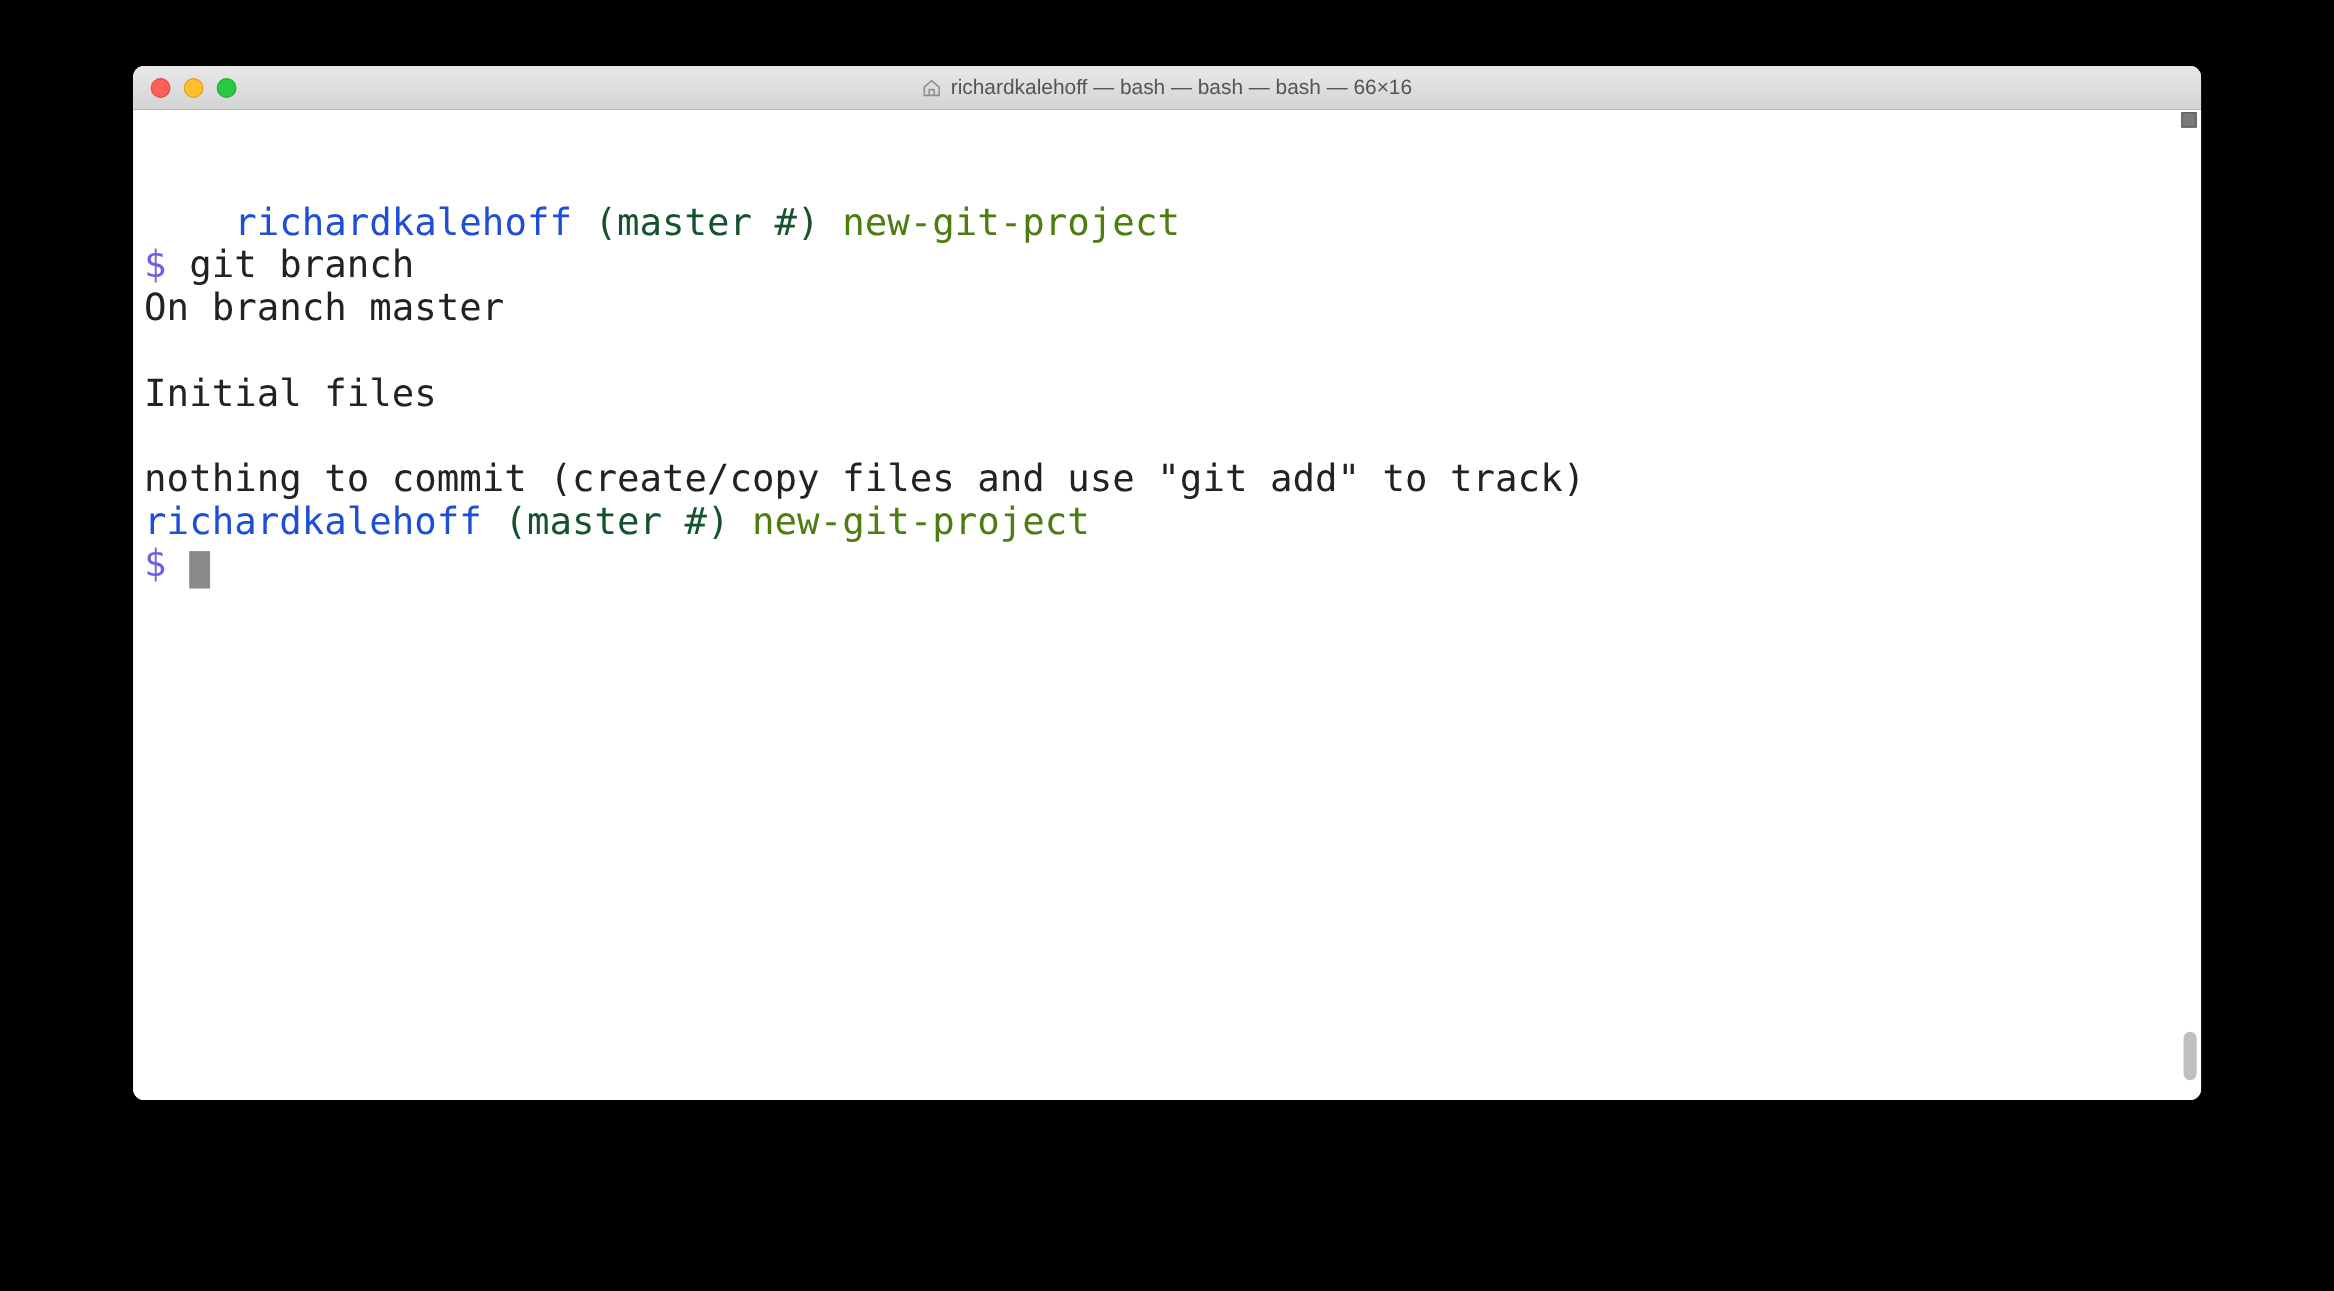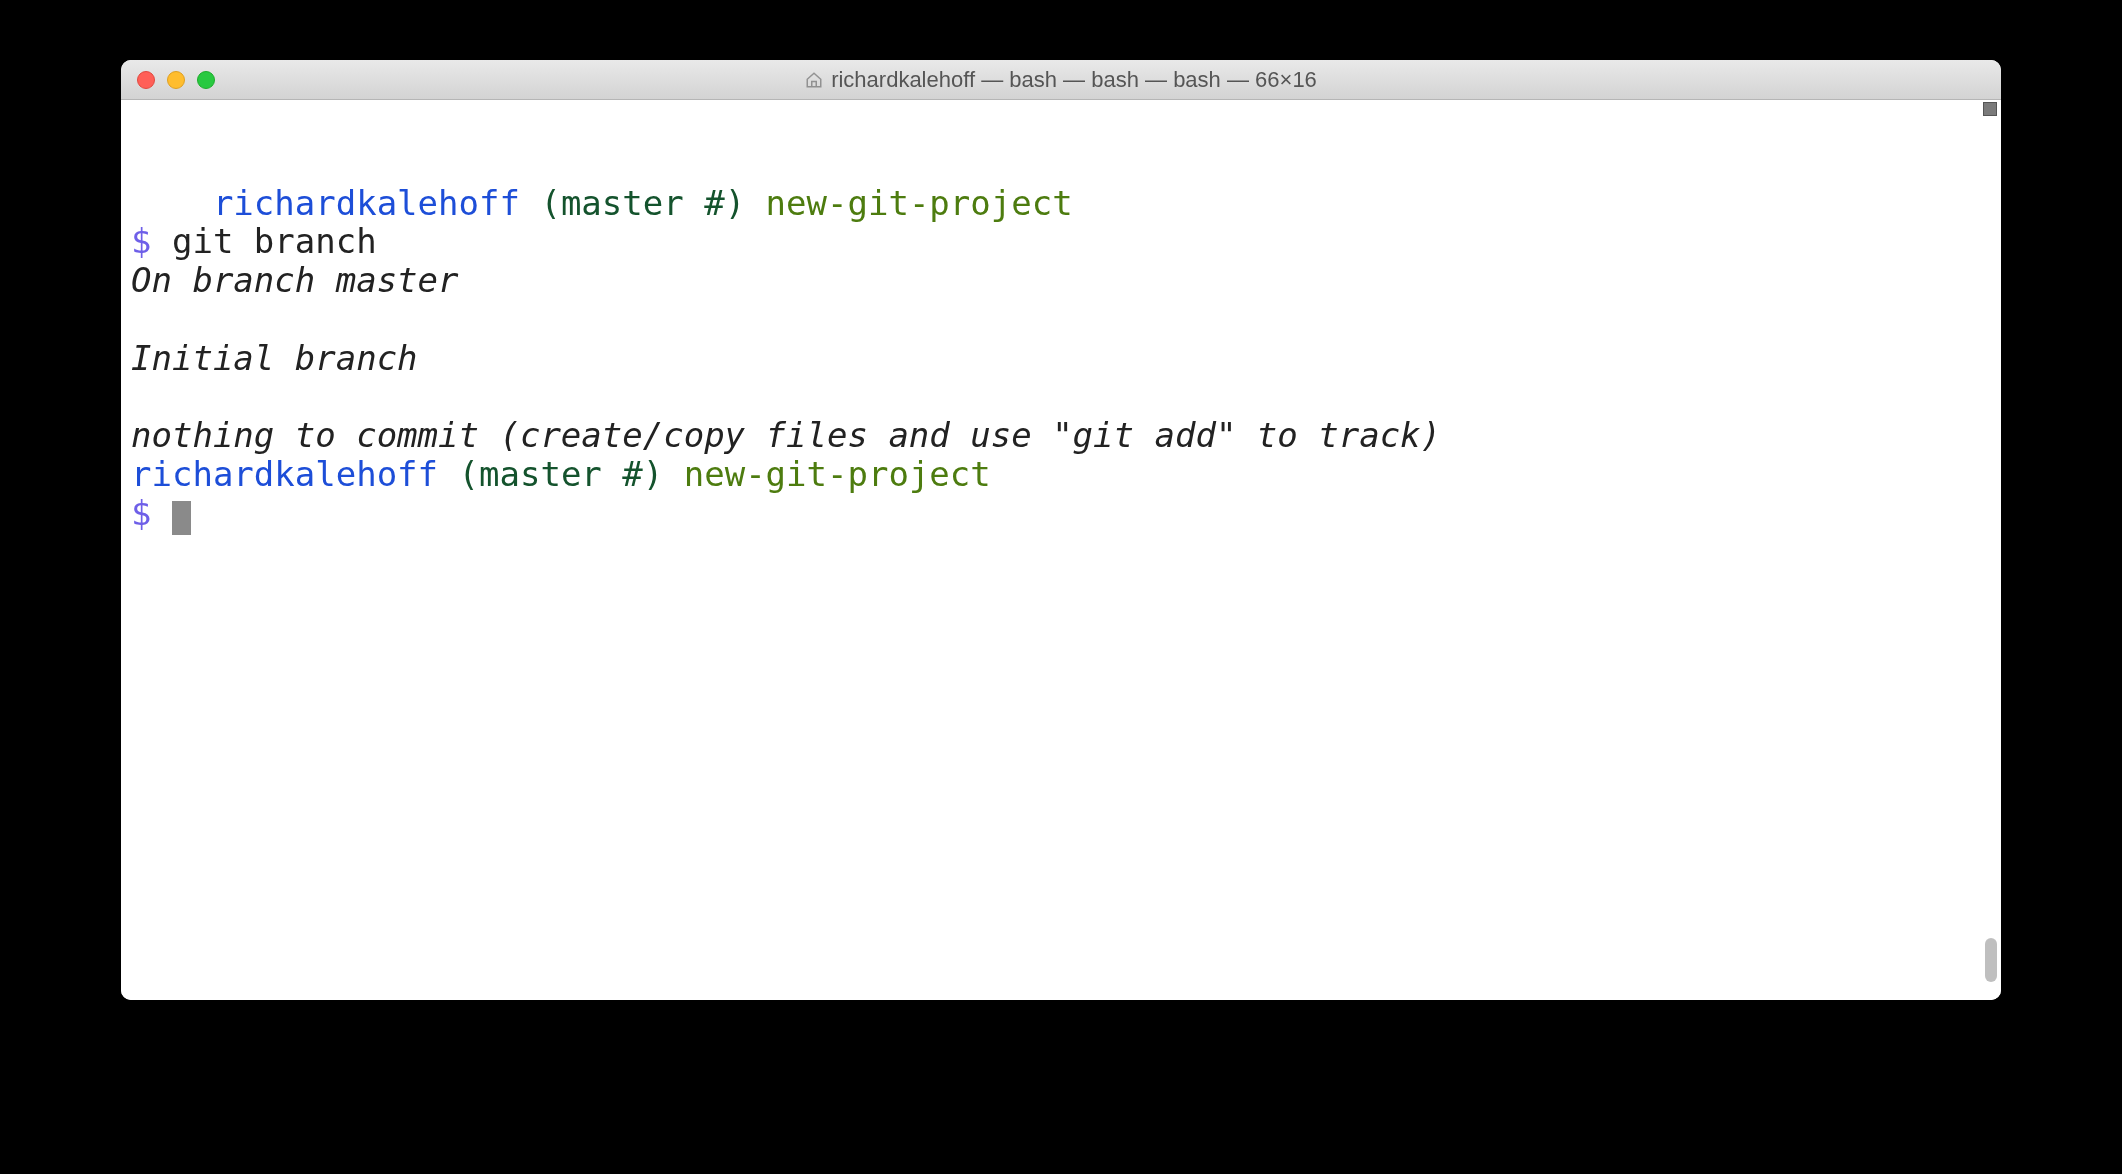--- a/index.html
+++ b/index.html
@@ -52,21 +52,21 @@
     .title-wrap {
       position: absolute;
       left: 0; right: 0;
       display: flex;
       justify-content: center;
       align-items: center;
       gap: 8px;
       pointer-events: none;
       color: #555;
       font-family: -apple-system, "Helvetica Neue", Arial, sans-serif;
-      font-size: 22px;
+      font-size: 19px;
     }
     .home-icon {
       width: 18px;
       height: 18px;
       opacity: 0.55;
     }
     .terminal-body {
       flex: 1;
       background: #fff;
       padding: 6px 10px;
@@ -94,21 +94,21 @@
       width: 12px;
       height: 44px;
       background: rgba(0,0,0,0.25);
       border-radius: 6px;
     }
     .user   { color: #1d4ed8; }
     .branch { color: #14532d; }
     .path   { color: #4d7c0f; }
     .sym    { color: #6e5fe8; }
     .cmd    { color: #222; }
-    .out    { color: #222; font-style: italic; }
+    .out    { color: #222; }
     .cursor-block {
       display: inline-block;
       width: 0.55em;
       height: 1em;
       background: #8a8a8a;
       vertical-align: text-bottom;
       transform: translateY(2px);
     }
   </style>
 </head>
@@ -129,19 +129,19 @@
       <span>richardkalehoff — bash — bash — bash — 66×16</span>
     </div>
   </div>
 
   <div class="terminal-body">
     <div class="scroll-marker"></div>
     <div class="scroll-thumb"></div><span class="user">richardkalehoff</span> <span class="branch">(master #)</span> <span class="path">new-git-project</span>
 <span class="sym">$</span> <span class="cmd">git branch</span>
 <span class="out">On branch master</span>
 <span class="out"></span>
-<span class="out">Initial branch</span>
+<span class="out">Initial files</span>
 <span class="out"></span>
 <span class="out">nothing to commit (create/copy files and use "git add" to track)</span>
 <span class="user">richardkalehoff</span> <span class="branch">(master #)</span> <span class="path">new-git-project</span>
 <span class="sym">$</span> <span class="cursor-block"></span>
   </div>
 </div>
 
 </body></html>

